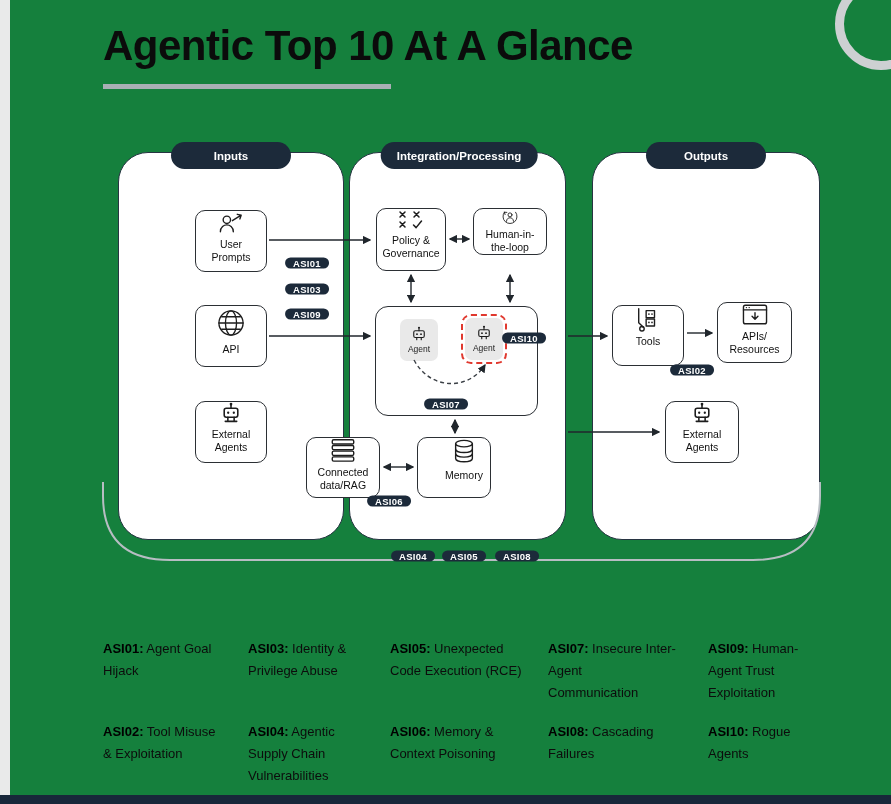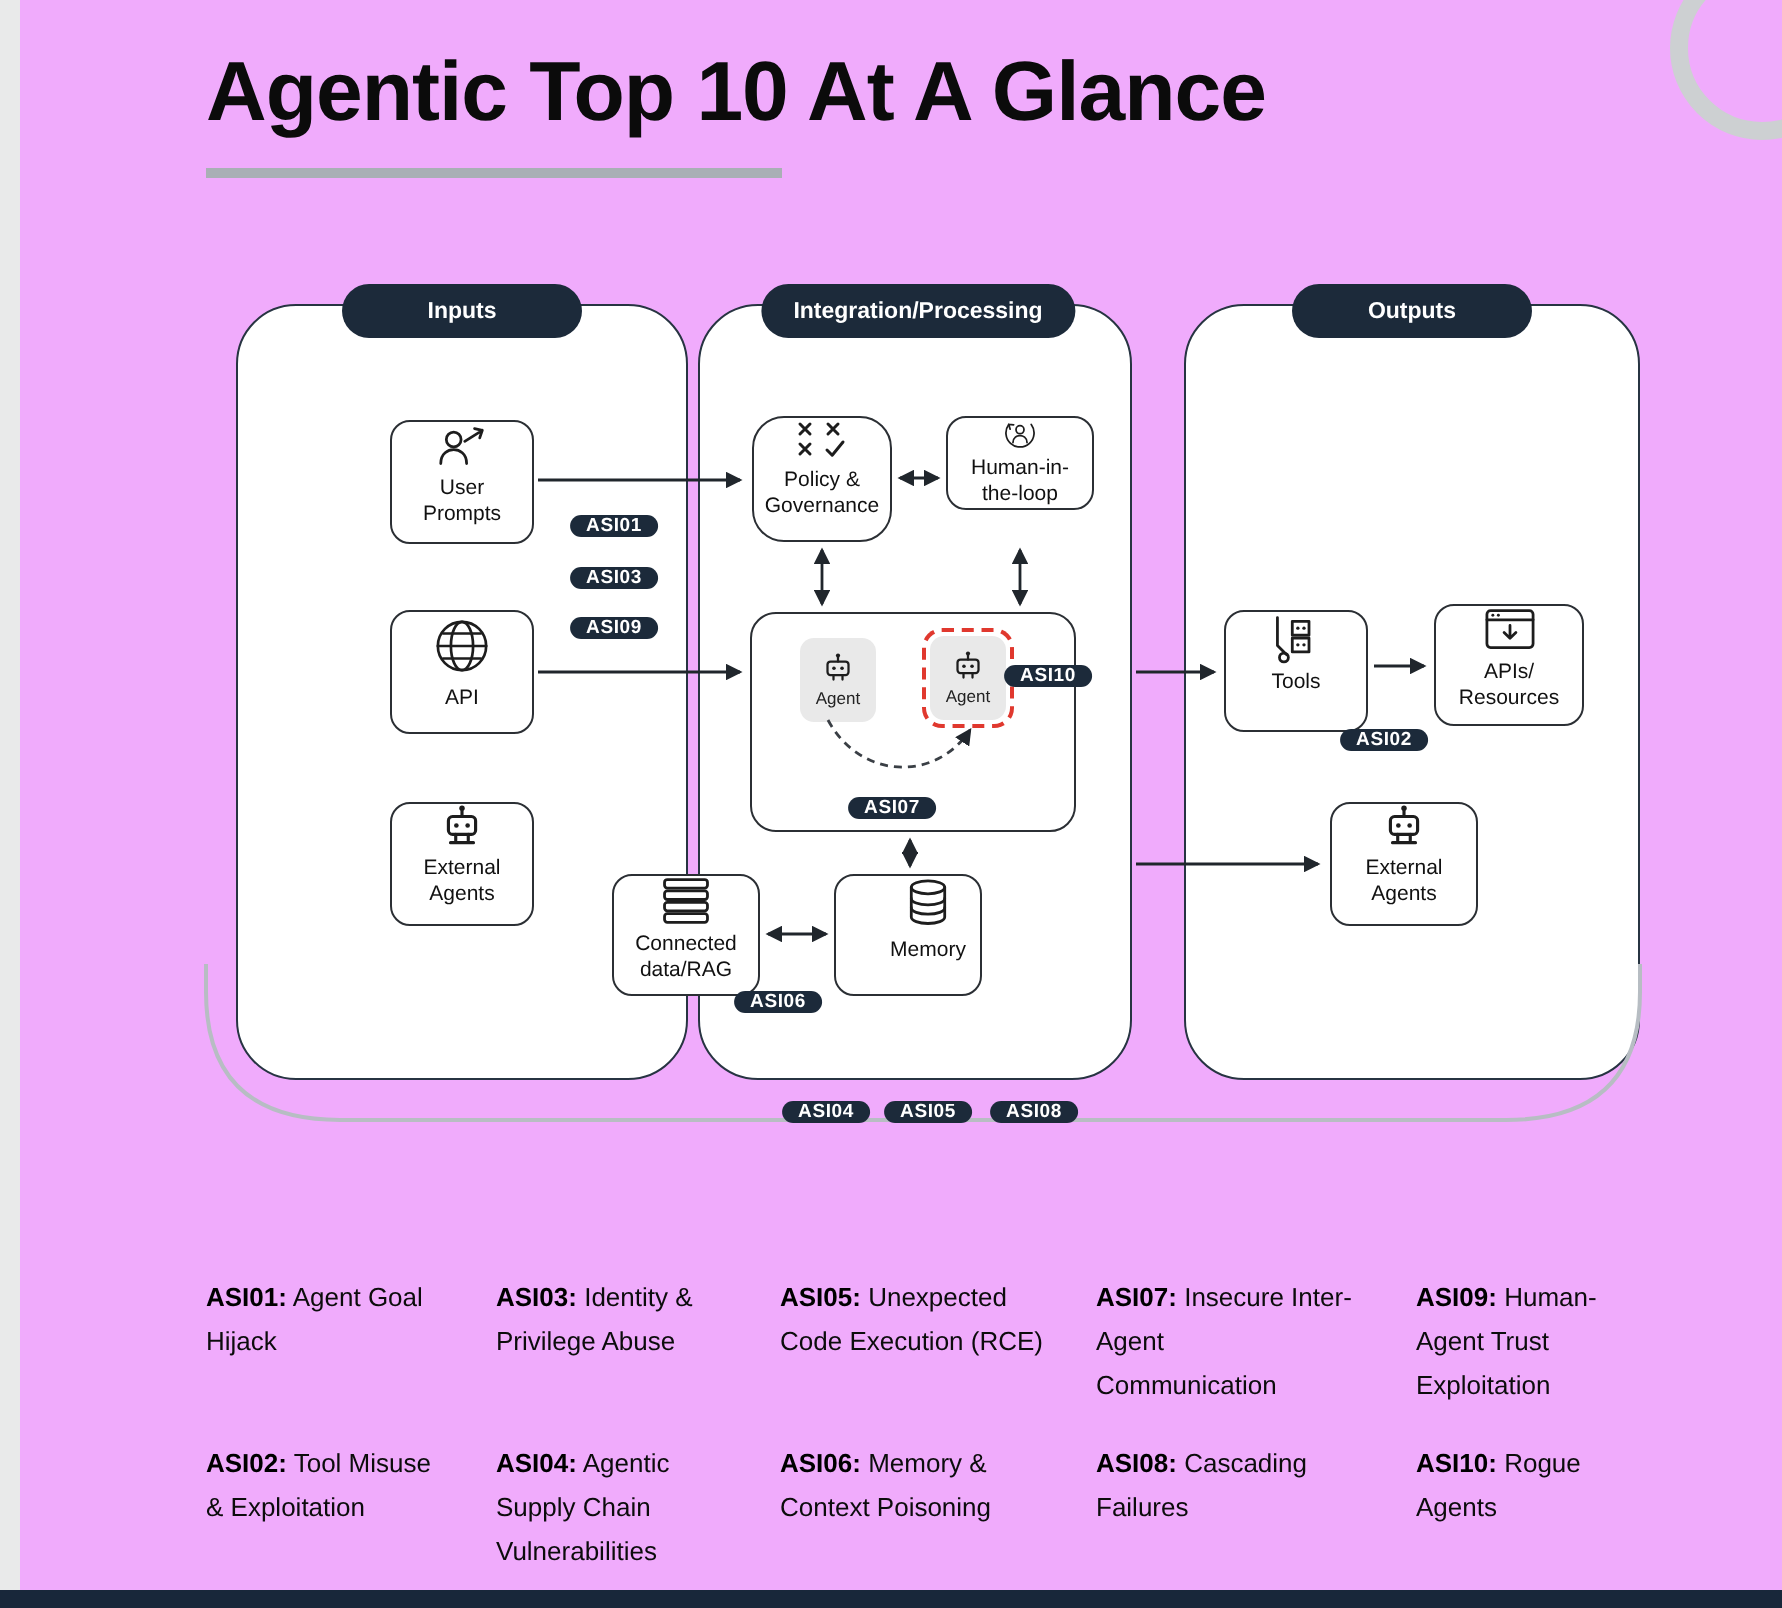--- a/index.html
+++ b/index.html
@@ -1,17 +1,17 @@
 <!DOCTYPE html>
 <html><head>
 <meta charset="utf-8">
 <style>
   * { margin:0; padding:0; box-sizing:border-box; }
   body { background:#ffffff; font-family:"Liberation Sans", sans-serif; }
-  .canvas { position:relative; width:891px; height:804px; background:#f0abfc; overflow:hidden; }
+  .canvas { position:relative; width:891px; height:804px; background:#15803d; overflow:hidden; }
 
   .left-strip { position:absolute; left:0; top:0; width:10px; height:100%; background:#e9eaea; z-index:30; }
   .bottom-bar { position:absolute; left:0; bottom:0; width:100%; height:9px; background:#18273a; z-index:31; }
   .deco-ring { position:absolute; left:835px; top:-22px; width:92px; height:92px; border:9px solid #cdd0d2; border-radius:50%; z-index:2; }
 
   .title { position:absolute; left:103px; top:22px; font-size:42px; font-weight:800; letter-spacing:-0.5px; color:#0b0b0b; }
   .title-underline { position:absolute; left:103px; top:84px; width:288px; height:5px; background:#a9afb5; }
 
   .col-box { position:absolute; border:1.4px solid #273442; border-radius:30px; background:#ffffff; z-index:1; }
   .col-pill { position:absolute; transform:translateX(-50%); background:#1c2a3a; color:#fff; height:27px;
@@ -99,21 +99,21 @@
       <line class="ico" x1="12" y1="3.2" x2="12" y2="6"></line>
       <rect class="ico" x="5.5" y="6" width="13" height="8.5" rx="2"></rect>
       <circle class="ico-fill" cx="9.3" cy="10.3" r="1.1"></circle>
       <circle class="ico-fill" cx="14.7" cy="10.3" r="1.1"></circle>
       <path class="ico" d="M9 14.5 v3 M15 14.5 v3 M6.5 18.5 h11"></path>
     </svg>
     <span class="pre">External
 Agents</span>
   </div>
 
-  <div class="node" style="left:376px;top:208px;width:70px;height:63px;border-radius:16px;">
+  <div class="node" style="left:376px;top:208px;width:70px;height:63px;">
     <svg width="30" height="22" viewBox="0 0 30 22">
       <path class="ico" stroke-width="1.6" d="M4 3 l5 5 M9 3 l-5 5"></path>
       <path class="ico" stroke-width="1.6" d="M18 3 l5 5 M23 3 l-5 5"></path>
       <path class="ico" stroke-width="1.6" d="M4 13 l5 5 M9 13 l-5 5"></path>
       <path class="ico" stroke-width="1.6" d="M17.5 16 l2.6 2.6 L25.5 12"></path>
     </svg>
     <span class="pre">Policy &amp;
 Governance</span>
   </div>
 

